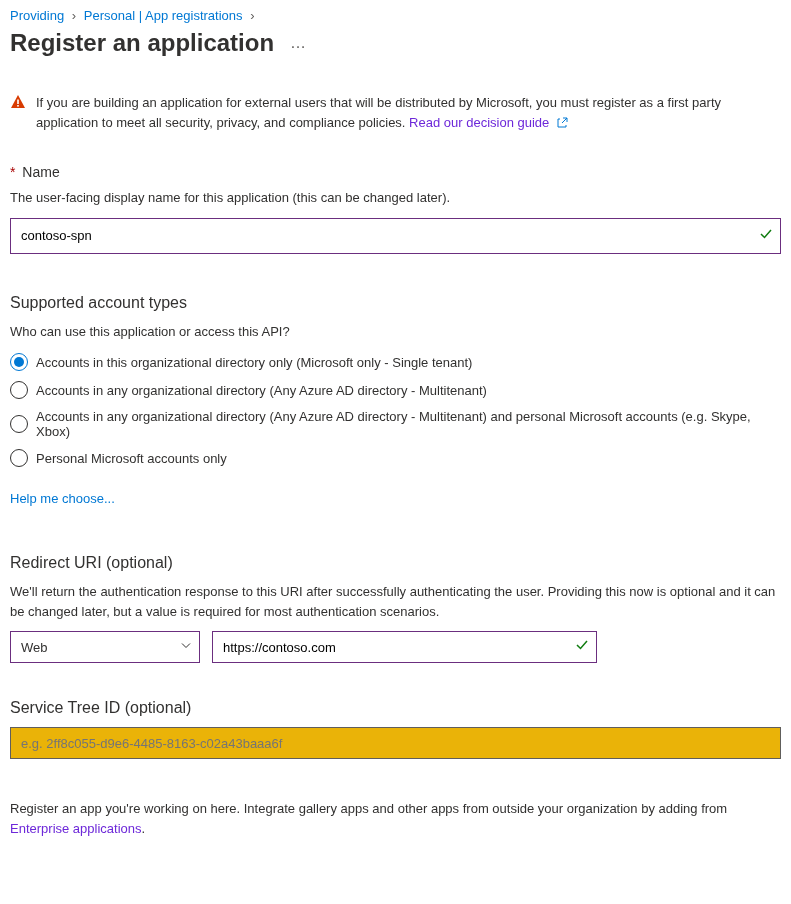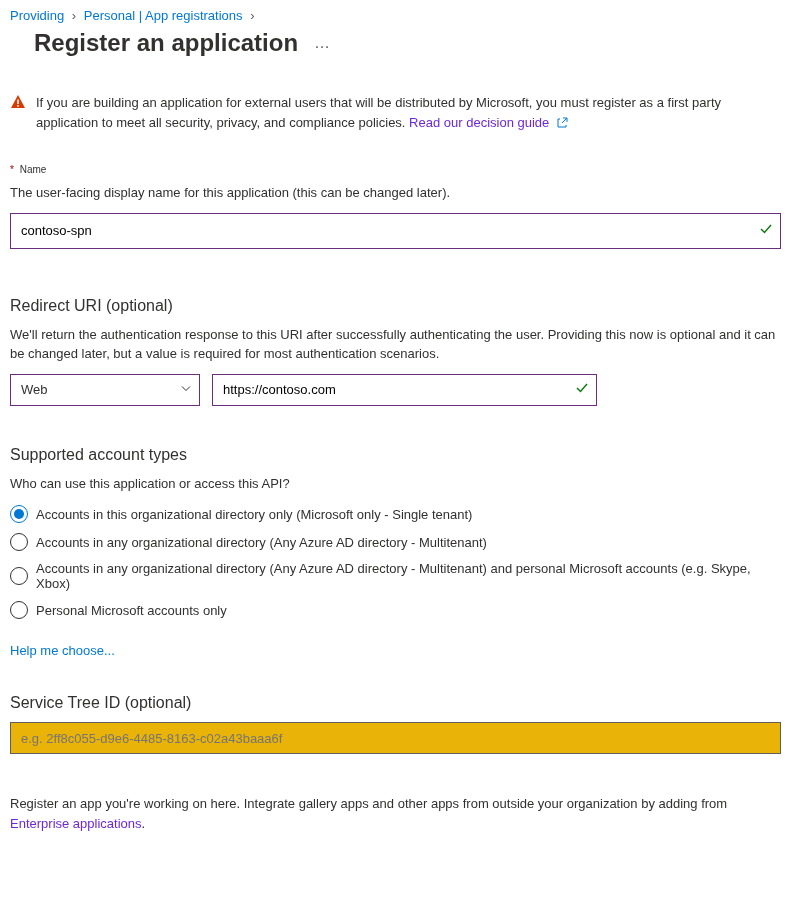--- a/index.html
+++ b/index.html
@@ -28,21 +28,20 @@
     }
     .page-header {
       display: flex;
       align-items: center;
       padding: 2px 10px 14px 10px;
     }
     .page-title {
       font-size: 24px;
       font-weight: 600;
       color: #323130;
-      margin-left: 24px;
     }
     .more-icon {
       margin-left: 16px;
       font-size: 16px;
       color: #605e5c;
       cursor: pointer;
     }
     .content {
       padding: 0 10px;
     }
@@ -68,21 +67,21 @@
     }
     .external-icon {
       display: inline-block;
       margin-left: 3px;
       vertical-align: -2px;
     }
     .section {
       margin-top: 20px;
     }
     .section-label {
-      font-size: 10px;
+      font-size: 14px;
       font-weight: 400;
       color: #323130;
       margin-bottom: 8px;
     }
     .required {
       color: #a80000;
       margin-right: 3px;
     }
     .help-text {
       font-size: 13px;
@@ -268,20 +267,44 @@
     <div class="input-wrapper">
       <input type="text" class="text-input valid" value="contoso-spn" style="">
       <span class="input-checkmark">
         <svg width="14" height="14" viewBox="0 0 14 14">
             <path fill="none" stroke="#107c10" stroke-width="1.5" d="M2 7l3.5 3.5L12 3"></path>
           </svg>
       </span>
     </div>
   </div>
 
+  <div class="section" style="margin-top:40px;">
+    <div class="sub-heading">Supported account types</div>
+    <div class="help-text">Who can use this application or access this API?</div>
+    <div class="radio-group">
+      <div class="radio-item">
+        <span class="radio-circle selected"></span>
+        <span class="radio-label">Accounts in this organizational directory only (Microsoft only - Single tenant)</span>
+      </div>
+      <div class="radio-item">
+        <span class="radio-circle"></span>
+        <span class="radio-label">Accounts in any organizational directory (Any Azure AD directory - Multitenant)</span>
+      </div>
+      <div class="radio-item">
+        <span class="radio-circle"></span>
+        <span class="radio-label">Accounts in any organizational directory (Any Azure AD directory - Multitenant) and personal Microsoft accounts (e.g. Skype, Xbox)</span>
+      </div>
+      <div class="radio-item">
+        <span class="radio-circle"></span>
+        <span class="radio-label">Personal Microsoft accounts only</span>
+      </div>
+    </div>
+    <a class="help-link">Help me choose...</a>
+  </div>
+
   <div class="section" style="margin-top:48px;">
     <div class="sub-heading">Redirect URI (optional)</div>
     <div class="help-text">We'll return the authentication response to this URI after successfully authenticating the user. Providing this now is optional and it can be changed later, but a value is required for most authentication scenarios.</div>
     <div class="redirect-row">
       <div class="select-wrapper">
         <div class="select-input">
           <span>Web</span>
         </div>
         <span class="select-arrow">
           <svg width="12" height="12" viewBox="0 0 12 12">
@@ -293,44 +316,20 @@
         <input type="text" class="uri-input" value="https://contoso.com" style="">
         <span class="input-checkmark">
           <svg width="14" height="14" viewBox="0 0 14 14">
               <path fill="none" stroke="#107c10" stroke-width="1.5" d="M2 7l3.5 3.5L12 3"></path>
             </svg>
         </span>
       </div>
     </div>
   </div>
 
-  <div class="section" style="margin-top:40px;">
-    <div class="sub-heading">Supported account types</div>
-    <div class="help-text">Who can use this application or access this API?</div>
-    <div class="radio-group">
-      <div class="radio-item">
-        <span class="radio-circle selected"></span>
-        <span class="radio-label">Accounts in this organizational directory only (Microsoft only - Single tenant)</span>
-      </div>
-      <div class="radio-item">
-        <span class="radio-circle"></span>
-        <span class="radio-label">Accounts in any organizational directory (Any Azure AD directory - Multitenant)</span>
-      </div>
-      <div class="radio-item">
-        <span class="radio-circle"></span>
-        <span class="radio-label">Accounts in any organizational directory (Any Azure AD directory - Multitenant) and personal Microsoft accounts (e.g. Skype, Xbox)</span>
-      </div>
-      <div class="radio-item">
-        <span class="radio-circle"></span>
-        <span class="radio-label">Personal Microsoft accounts only</span>
-      </div>
-    </div>
-    <a class="help-link">Help me choose...</a>
-  </div>
-
   <div class="section" style="margin-top:36px;">
     <div class="sub-heading">Service Tree ID (optional)</div>
     <input type="text" class="service-tree-input" placeholder="e.g. 2ff8c055-d9e6-4485-8163-c02a43baaa6f" style="">
   </div>
 
   <div class="footer-text">
     <span>Register an app you're working on here. Integrate gallery apps and other apps from outside your organization by adding from </span><a class="link" href="#">Enterprise applications</a><span>.</span>
   </div>
 
 </div>

